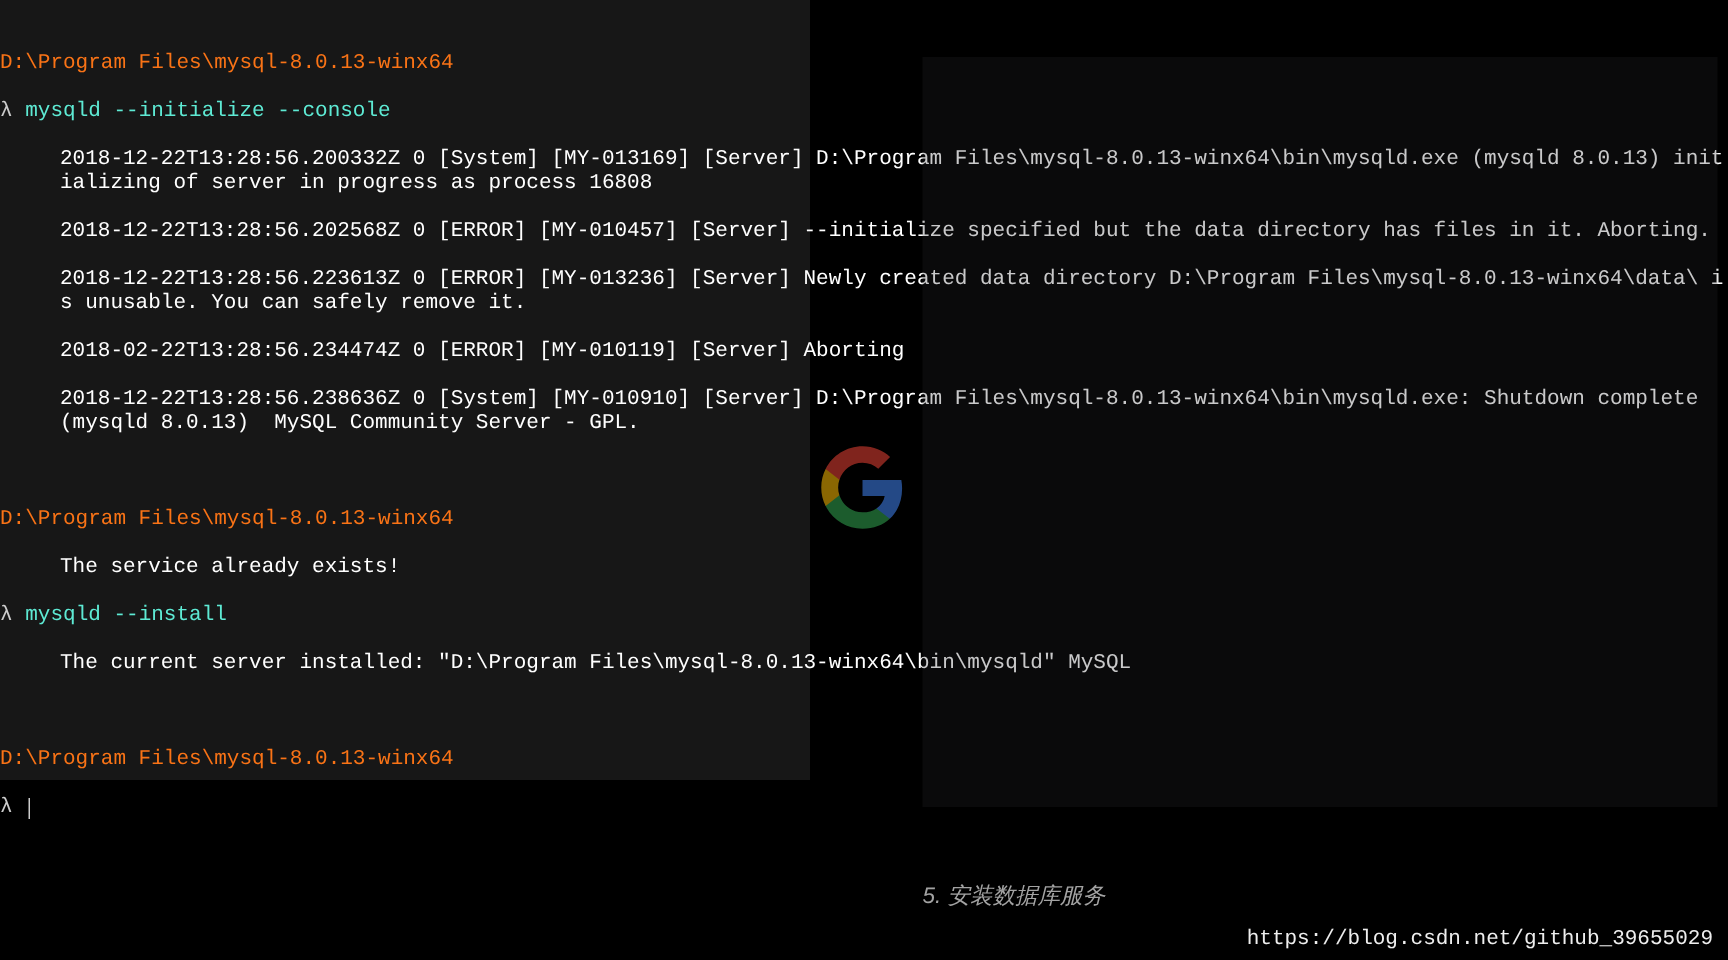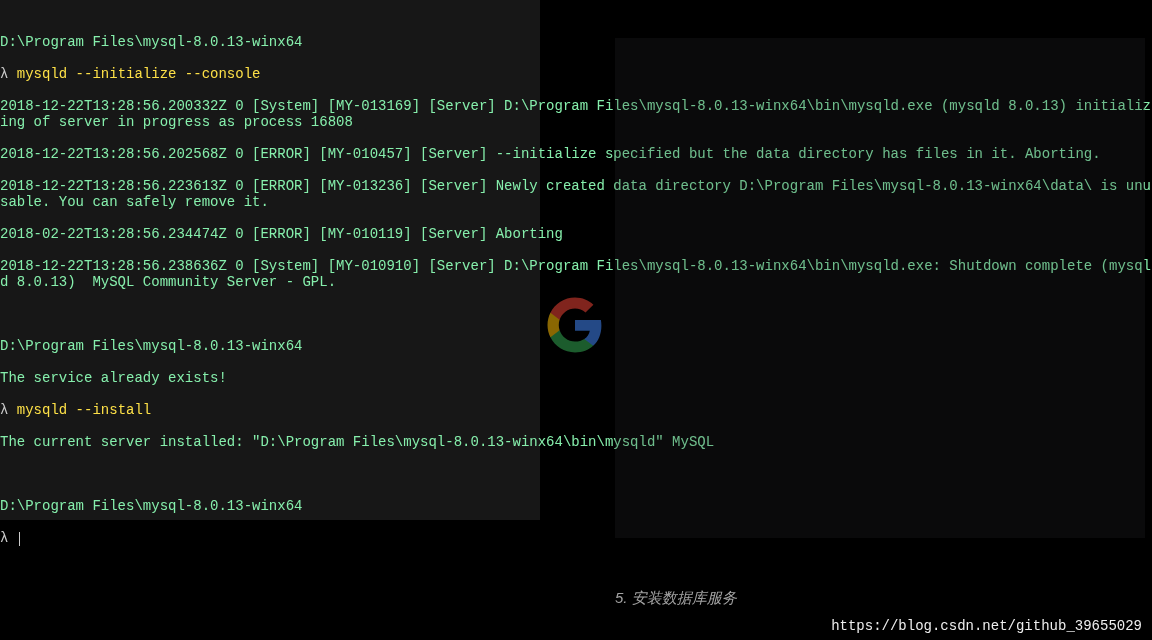--- a/index.html
+++ b/index.html
@@ -25,24 +25,24 @@
     box-sizing: border-box;
   }
   .terminal-output {
     position: absolute;
     top: 18px;
     left: 0;
     width: 1152px;
     white-space: pre-wrap;
     word-break: break-all;
   }
-  .prompt-path { color: #86efac; }
+  .prompt-path { color: #f97316; }
   .lambda { color: #cccccc; }
-  .cmd { color: #fde047; }
-  .out { color: #86efac; }
+  .cmd { color: #5eead4; }
+  .out { color: #ffffff; margin-left: 40px; }
   .cursor {
     display: inline-block;
     width: 1px;
     height: 14px;
     background: #cccccc;
     vertical-align: text-bottom;
     margin-left: 2px;
   }
   .right-panel {
     position: absolute;

